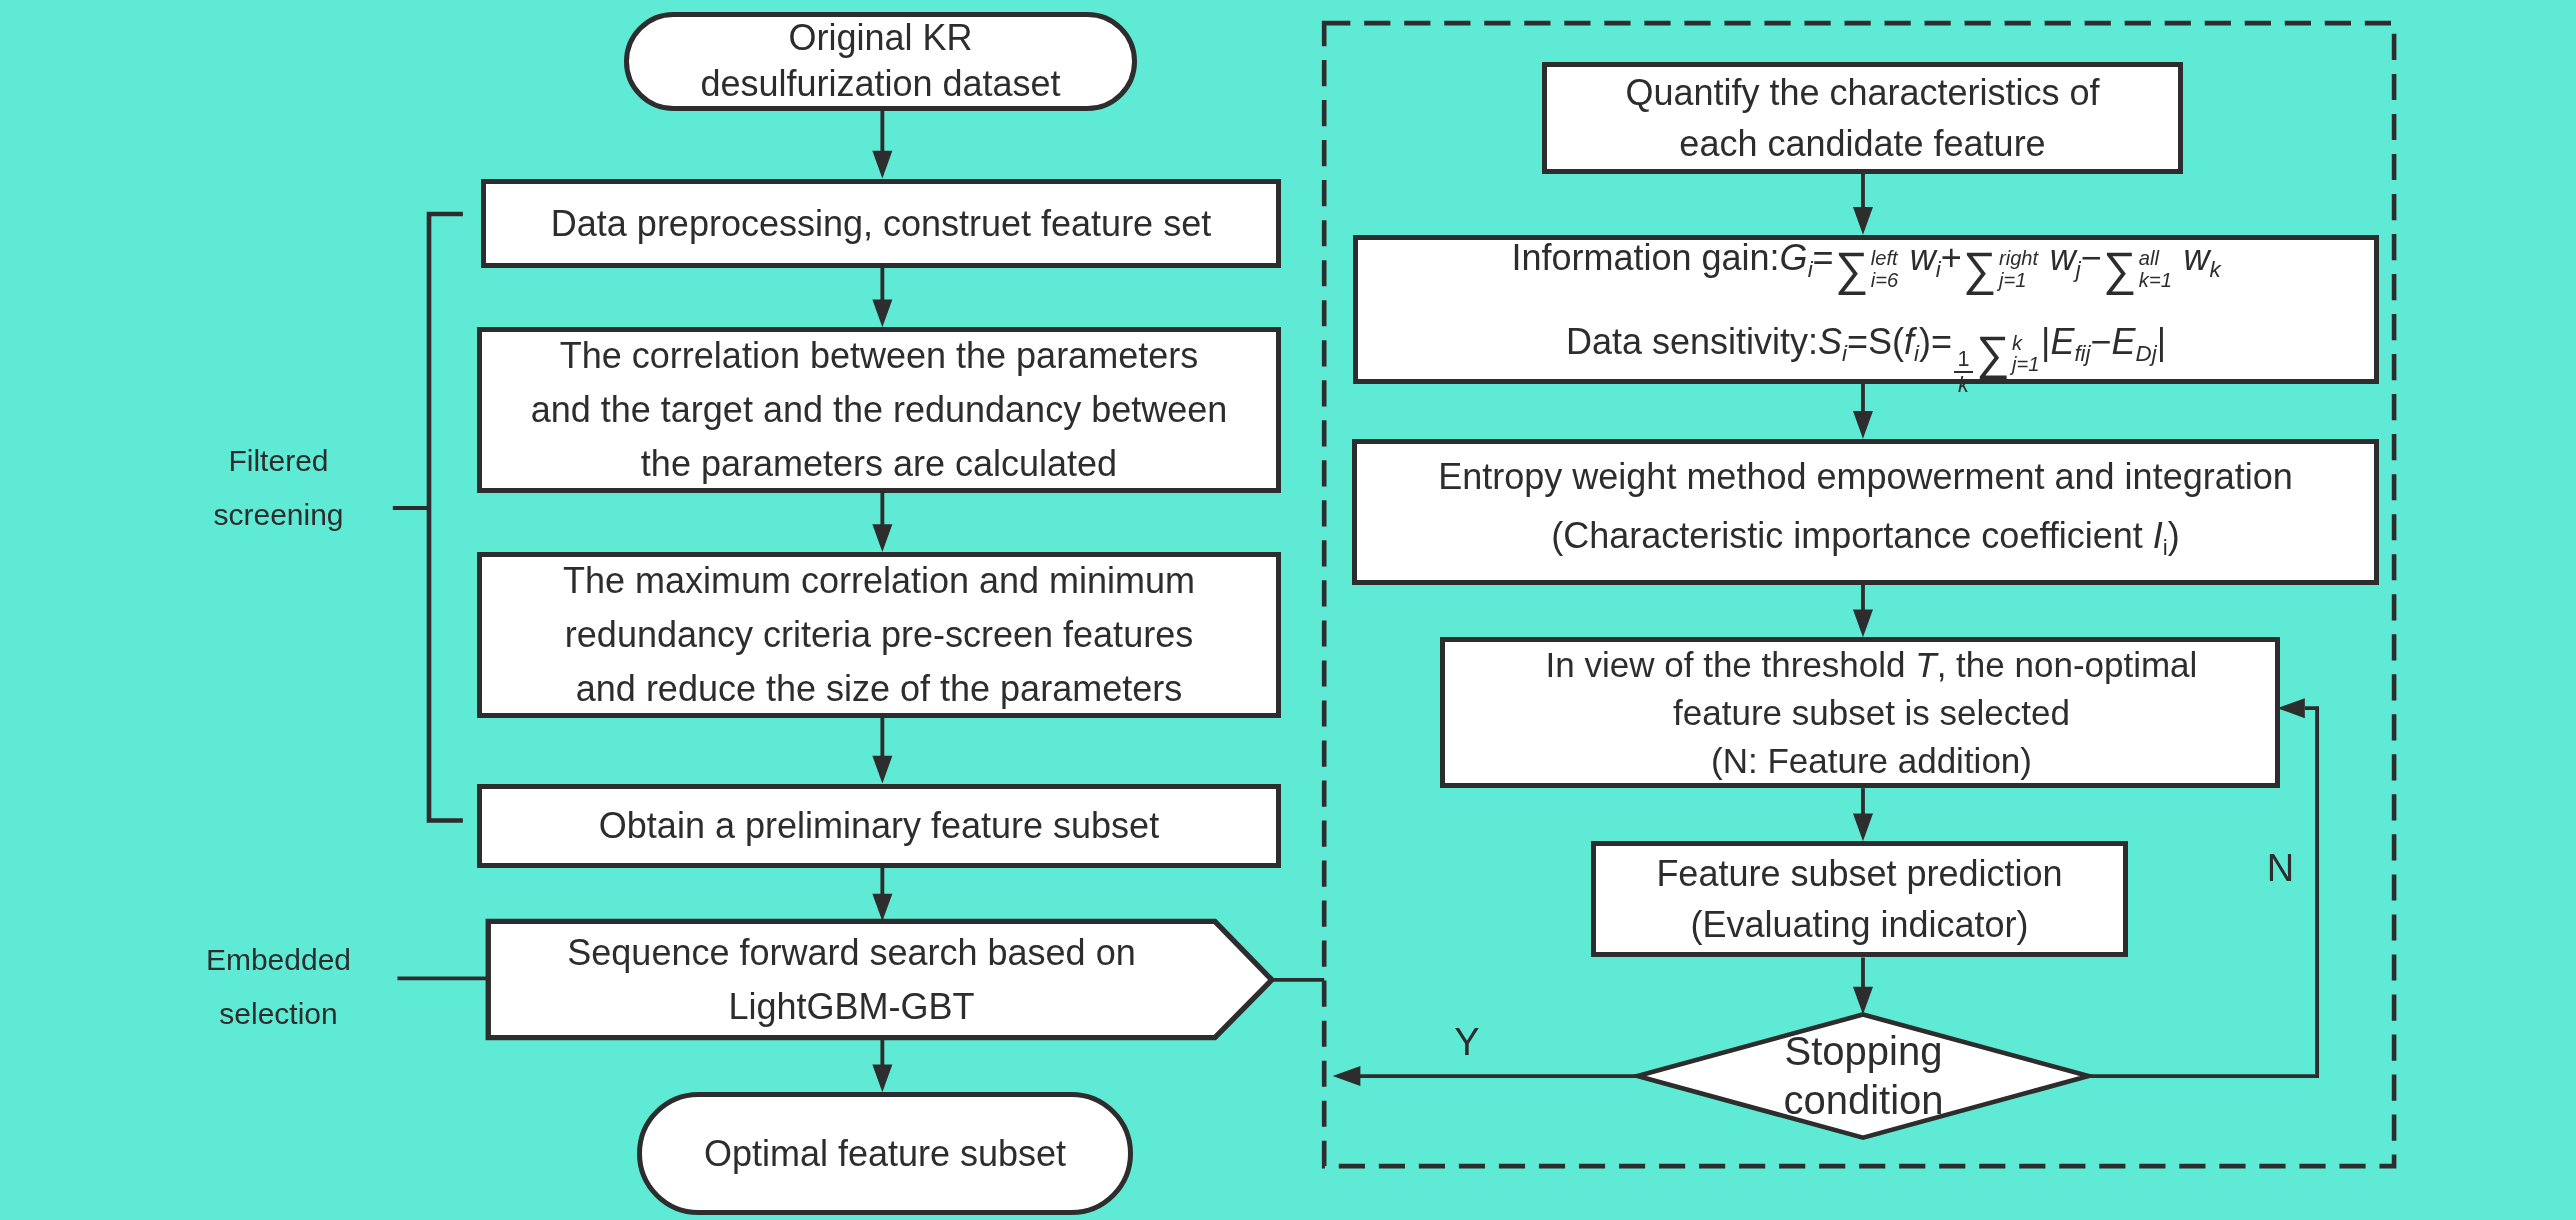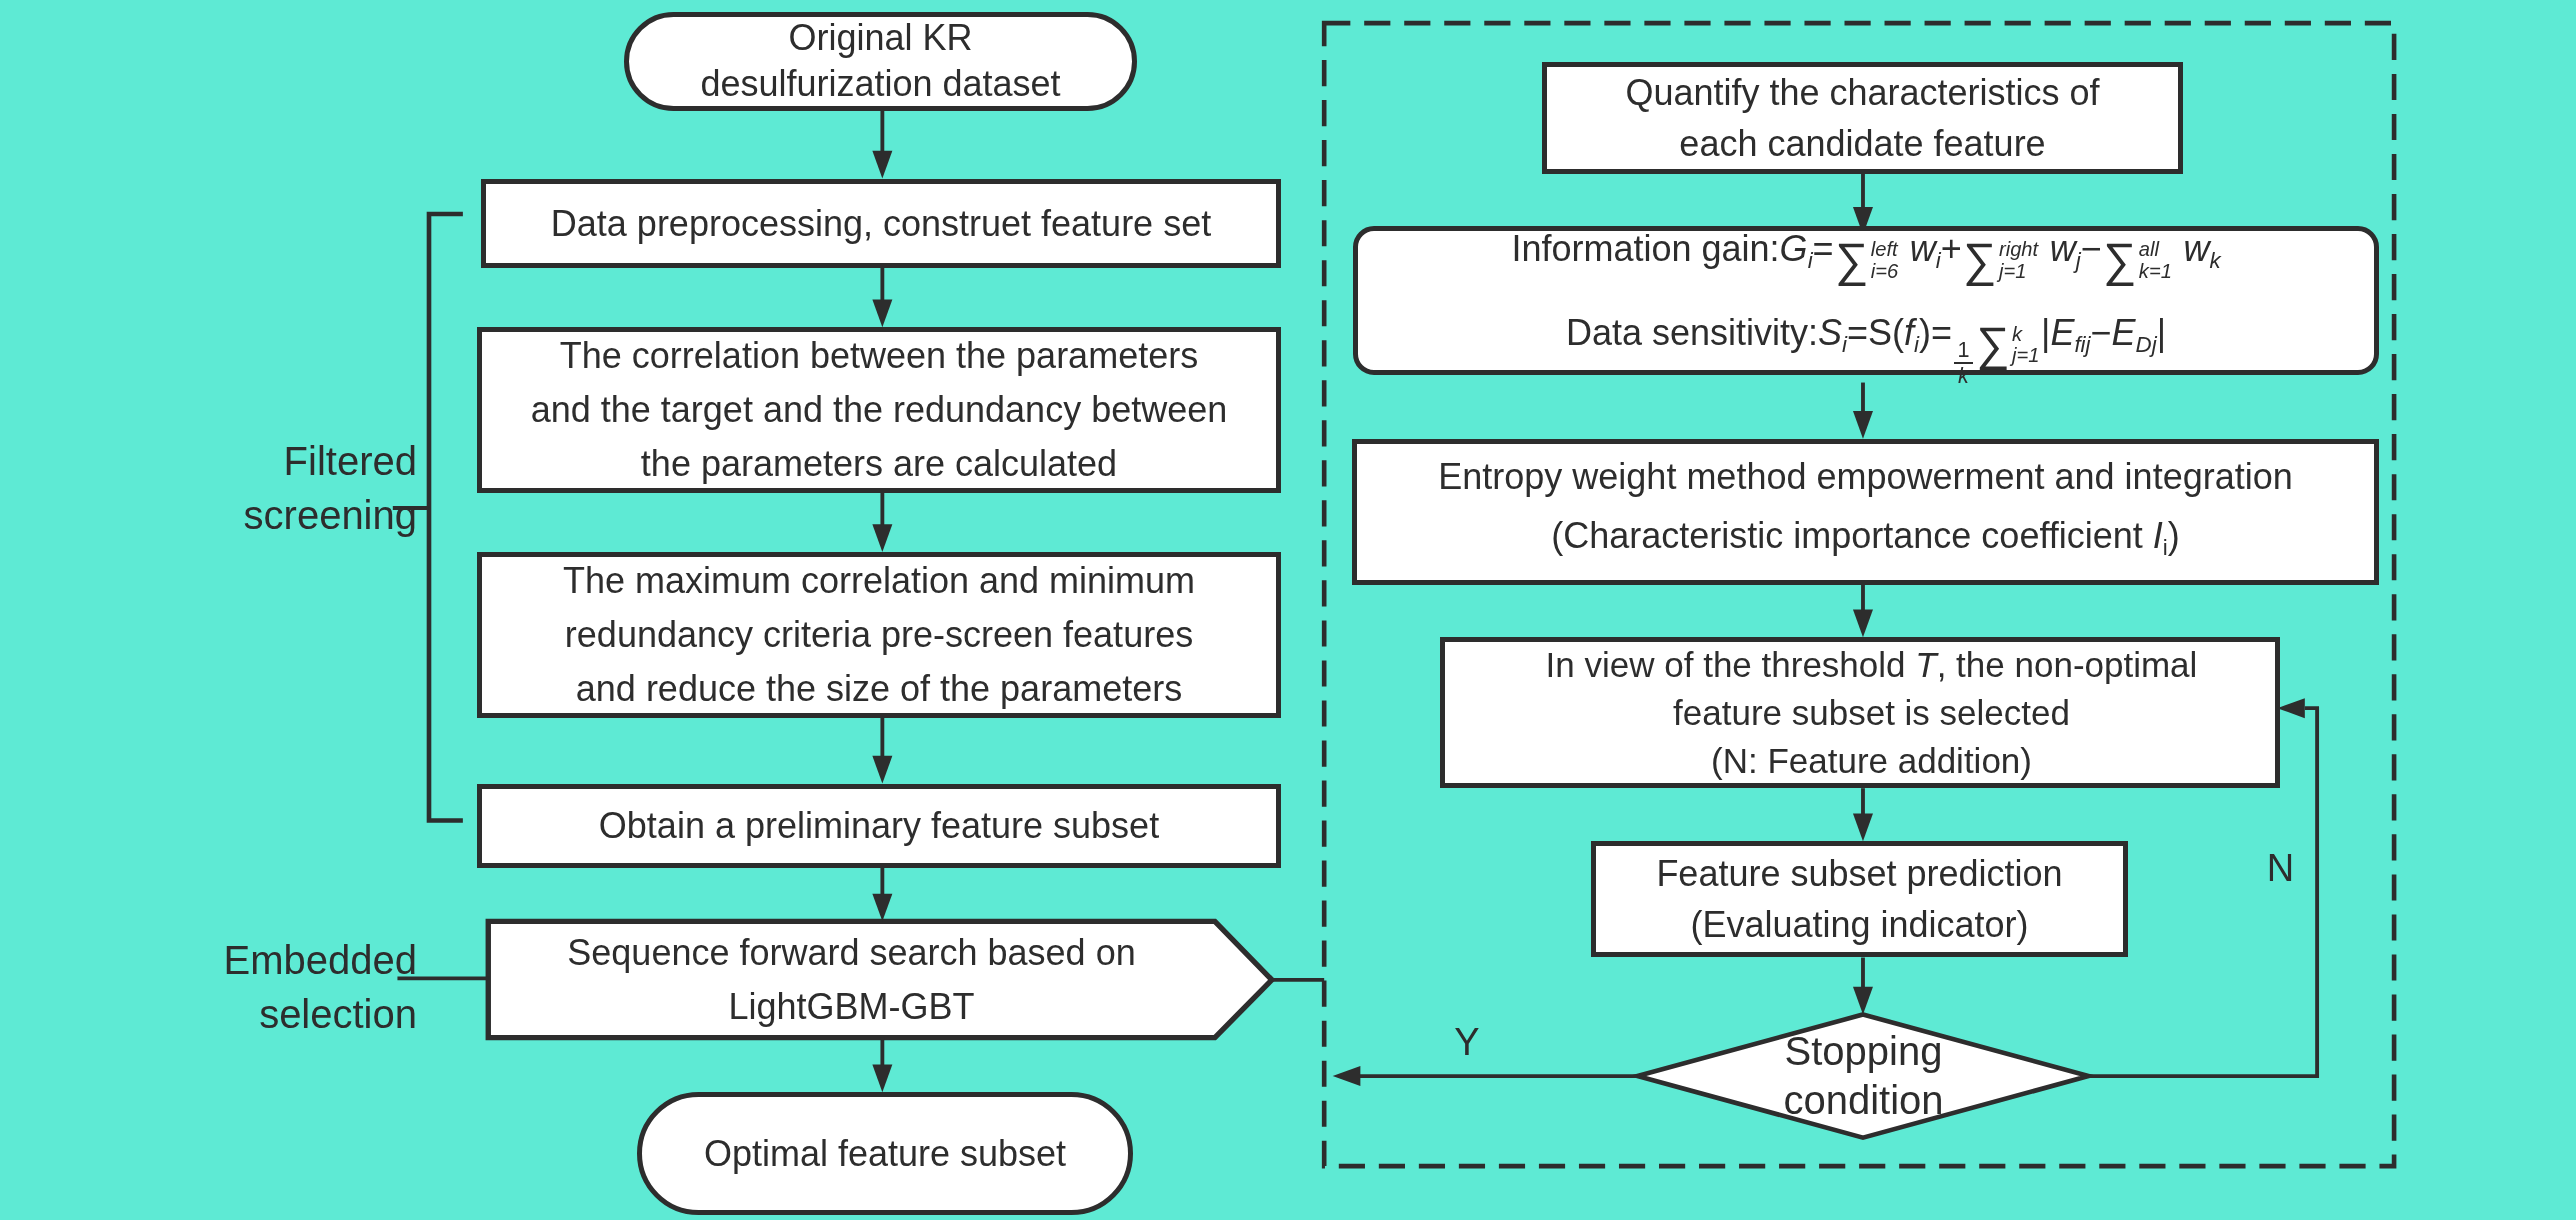--- a/index.html
+++ b/index.html
@@ -16,21 +16,21 @@
   svg .ln{stroke:var(--ink);stroke-width:5;fill:none;}
   svg .hd{fill:var(--ink);stroke:none;}
   .shape{
     position:absolute;box-sizing:border-box;
     display:flex;flex-direction:column;align-items:center;justify-content:center;
     text-align:center;font-size:36px;line-height:54px;color:var(--ink);
   }
   .bordered{border:5.4px solid var(--ink);background:#fff;}
   .oval{border-radius:69px;}
   .oval .row{line-height:46px;}
-  .lbl{font-size:40px;line-height:54px;align-items:flex-end;}
+  .lbl{font-size:30px;line-height:54px;}
   .yn{font-size:38px;line-height:49px;}
   .row{display:block;}
   .fline{display:block;line-height:72px;}
   .it{font-style:italic;}
   .sb{font-size:0.62em;vertical-align:-0.32em;}
   .sum{display:inline-flex;align-items:center;vertical-align:-0.42em;margin:0 1.5px;}
   .sig{font-size:1.3em;line-height:0.85;}
   .lim{display:inline-flex;flex-direction:column;font-size:0.56em;line-height:1.08;text-align:left;margin-left:2.3px;}
   .frac{display:inline-flex;flex-direction:column;align-items:center;vertical-align:-0.52em;font-size:0.6em;line-height:1.12;margin:0 2.3px;}
   .frac .num{border-bottom:2.3px solid var(--ink);padding:0 3.1px;}
@@ -158,21 +158,21 @@
   <div class="shape lbl" style="left:140px;top:932px;width:277px;height:109px;">
     <span class="row">Embedded</span>
     <span class="row">selection</span>
   </div>
 
   <div class="shape bordered" style="left:1542px;top:62px;width:641px;height:112px;line-height:51px;">
     <span class="row">Quantify the characteristics of</span>
     <span class="row">each candidate feature</span>
   </div>
 
-  <div class="shape bordered" style="left:1353px;top:226px;width:1026px;height:149px;border-radius:21px;">
+  <div class="shape bordered" style="left:1353px;top:235px;width:1026px;height:149px;">
     <span class="fline"><span>Information gain:</span><span class="it">G</span><span class="sb it">i</span><span>=</span><span class="sum">
           <span class="sig">∑</span>
           <span class="lim">
             <span class="it">left</span>
             <span class="it">i=6</span>
           </span>
         </span><span class="it"> w</span><span class="sb it">i</span><span>+</span><span class="sum">
           <span class="sig">∑</span>
           <span class="lim">
             <span class="it">right</span>

